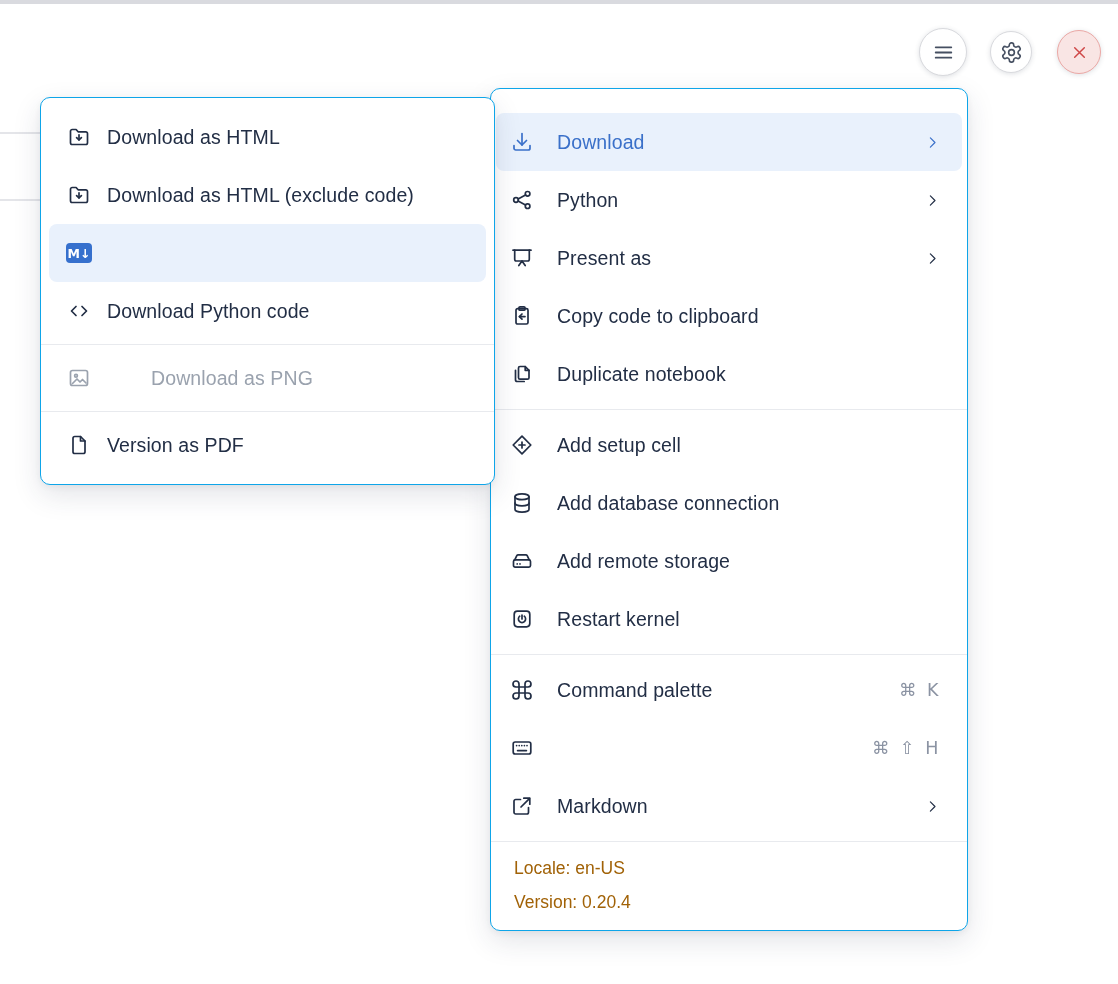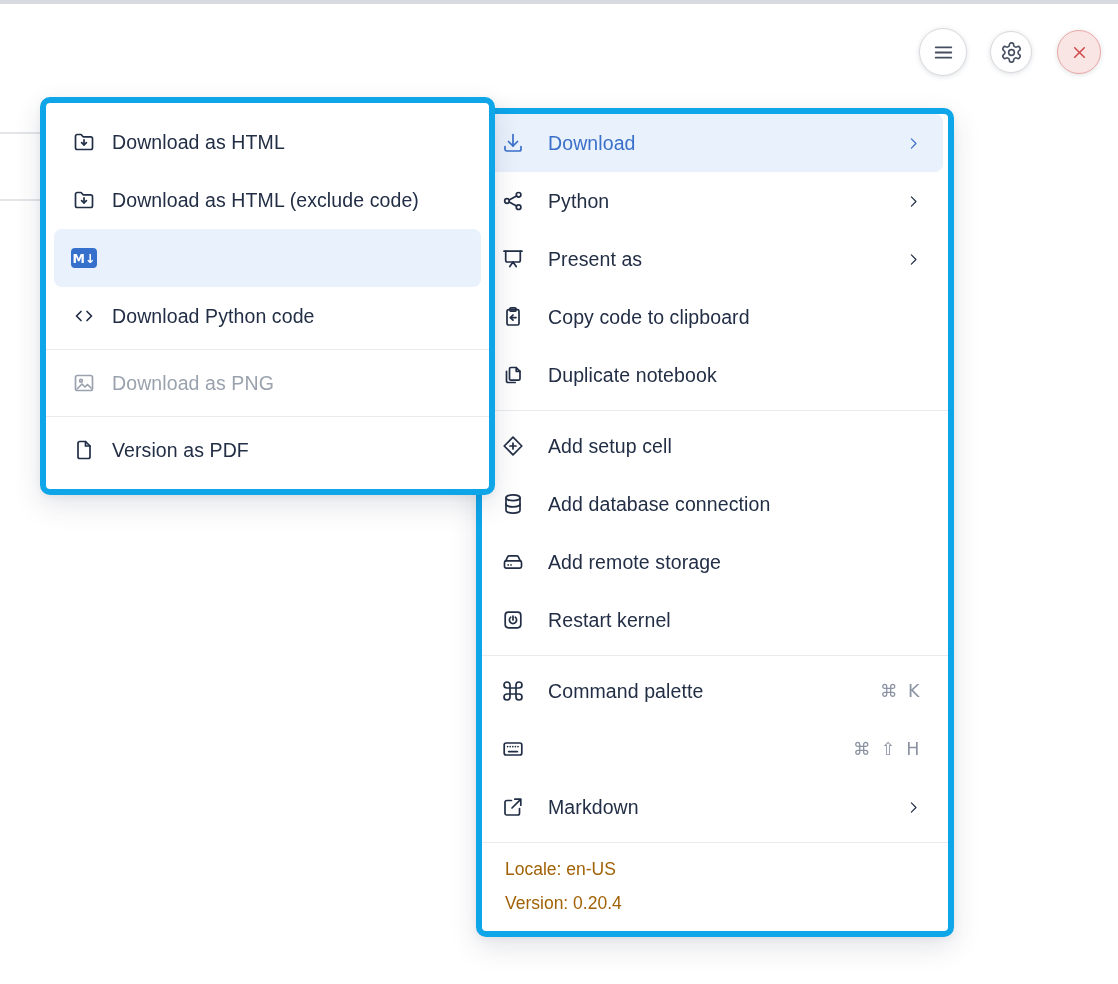--- a/index.html
+++ b/index.html
@@ -25,41 +25,41 @@
   }
   #btn-menu     { left: 919px; top: 28px; width: 48px; height: 48px; }
   #btn-settings { left: 990px; top: 31px; width: 42px; height: 42px; }
   #btn-close    { left: 1057px; top: 30px; width: 44px; height: 44px;
                   background: #f9e5e4; border-color: #eba8a5; color: #cf4747; }
   .icon-btn svg { display: block; }
 
   
   .menu-panel {
     position: absolute; background: #fff;
-    border: 6px solid #0ea5e9; border-radius: 10px;
+    border: 1px solid #0ea5e9; border-radius: 10px;
     box-shadow: 0 10px 28px rgba(40,50,75,.13), 0 2px 6px rgba(40,50,75,.06);
   }
-  #main-menu { left: 476px; top: 88px; width: 478px; padding-top: 0; z-index: 2; margin-top: 20px; }
+  #main-menu { left: 490px; top: 88px; width: 478px; padding-top: 24px; z-index: 2; }
   #download-submenu { left: 40px; top: 97px; width: 455px; padding: 10px 0; z-index: 3; }
 
   .menu-row {
     display: flex; align-items: center; height: 58px;
     padding: 0 26px 0 18px; font-size: 19.5px; cursor: pointer;
     color: #222e45; letter-spacing: .1px;
   }
   #download-submenu .menu-row { padding: 0 24px 0 25px; }
   .mi { width: 26px; height: 26px; display: flex; align-items: center; justify-content: center; flex: 0 0 auto; }
   .mi svg { width: 24px; height: 24px; display: block; }
   #main-menu .label { margin-left: 22px; flex: 1; }
   #download-submenu .label { margin-left: 15px; flex: 1; }
 
   .menu-row.highlight { background: #e9f1fc; border-radius: 8px; color: #3a70c9; }
   #main-menu .menu-row.highlight { margin: 0 5px; padding: 0 21px 0 13px; }
   #download-submenu .menu-row.highlight { margin: 0 8px; padding: 0 16px 0 17px; }
-  .menu-row.disabled { color: #9aa2ae; cursor: default; }
+  .menu-row.disabled { color: #9aa2ae; cursor: default; gap: 44px; }
 
   .chev { margin-left: auto; width: 17px; height: 17px; flex: 0 0 auto; }
   .chev svg { width: 17px; height: 17px; display: block; }
   .shortcut {
     margin-left: auto; color: #8b93a3; font-size: 17.5px;
     font-family: "DejaVu Sans", sans-serif; letter-spacing: 2.5px; white-space: nowrap;
   }
 
   .divider { height: 1px; background: #e8eaee; }
   #main-menu .divider { margin: 6px 0; }

